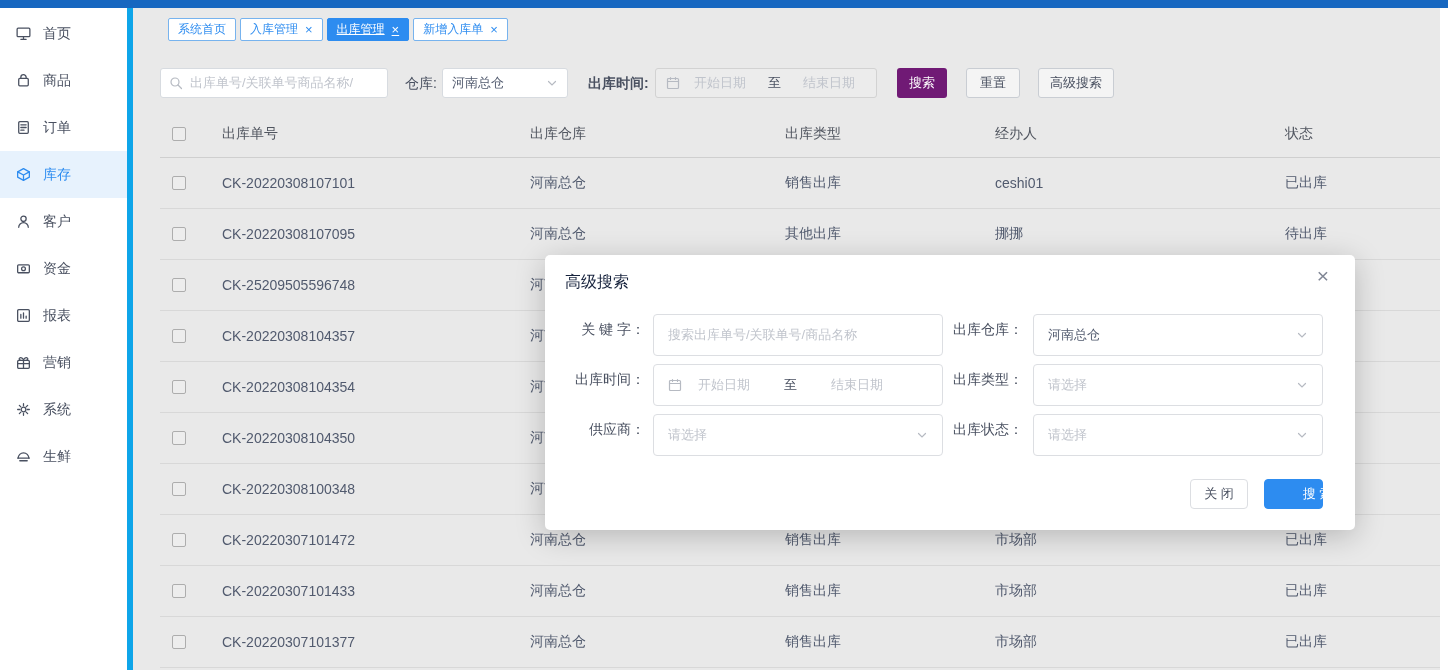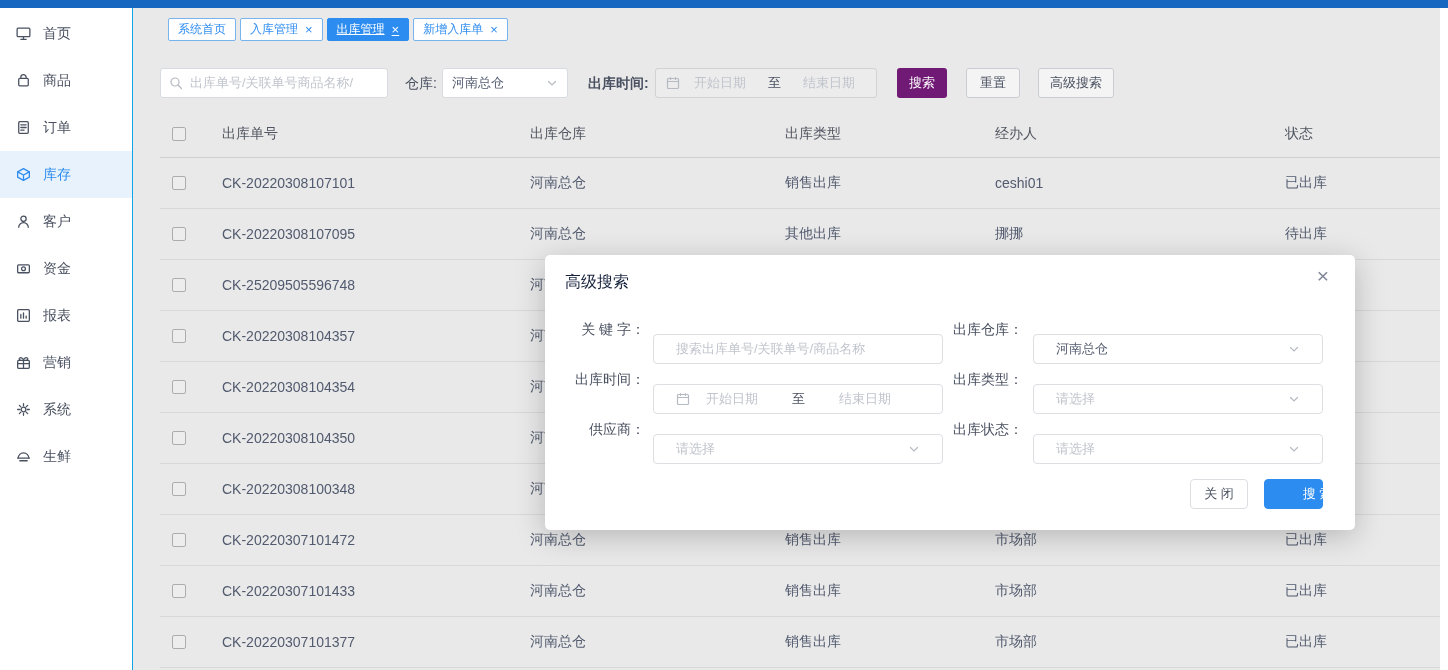--- a/index.html
+++ b/index.html
@@ -8,21 +8,21 @@
     background:#e9e9e9;
     font-family:"Liberation Sans","DejaVu Sans",sans-serif;
     -webkit-font-smoothing:antialiased;
   }
   *{box-sizing:border-box;}
 
   .topbar{position:absolute;left:0;top:0;width:100%;height:8px;background:#1767c0;z-index:30;}
 
   
   .sidebar{position:absolute;left:0;top:8px;bottom:0;width:133px;background:#fff;
-    border-right:1px solid #0ea5e9;z-index:10;padding-top:2px;}
+    border-right:6px solid #0ea5e9;z-index:10;padding-top:2px;}
   .side-item{height:47px;display:flex;align-items:center;padding-left:15px;gap:11px;
     font-size:14px;color:#495060;cursor:pointer;}
   .side-item.active{background:#e7f2fd;color:#2d8cf0;}
   .side-icon{width:17px;height:17px;stroke:currentColor;fill:none;stroke-width:1.2;
     stroke-linecap:round;stroke-linejoin:round;flex:none;}
 
   .scrollbar{position:absolute;right:0;top:8px;bottom:0;width:8px;background:#fff;z-index:25;}
 
   
   .main{position:absolute;left:133px;top:8px;right:8px;bottom:0;}
@@ -75,22 +75,22 @@
   
   .modal{position:absolute;left:545px;top:255px;width:810px;height:275px;background:#fff;
     border-radius:5px;box-shadow:0 6px 30px rgba(0,0,0,.22);z-index:40;}
   .m-title{position:absolute;left:20px;top:17px;font-size:16px;color:#17233d;}
   .m-close{position:absolute;right:26px;top:10px;font-size:21px;color:#808695;cursor:pointer;line-height:1;}
   .m-row{position:absolute;left:0;right:0;height:30px;}
   #m-row1{top:59px;}#m-row2{top:109px;}#m-row3{top:159px;}
   .m-label{position:absolute;font-size:14px;color:#495060;line-height:30px;text-align:right;white-space:nowrap;}
   .m-label.l{left:0;width:100px;}
   .m-label.r{left:330px;width:148px;}
-  .m-input{position:absolute;height:30px;background:#fff;border:1px solid #dcdee2;border-radius:4px;
-    display:flex;align-items:center;padding:0 22px;font-size:13px;cursor:pointer;margin-top:20px;}
+  .m-input{position:absolute;height:42px;background:#fff;border:1px solid #dcdee2;border-radius:4px;
+    display:flex;align-items:center;padding:0 14px;font-size:13px;cursor:pointer;}
   .m-input.l{left:108px;width:290px;}
   .m-input.r{left:488px;width:290px;}
   .m-input.select{justify-content:space-between;}
   .m-btn{position:absolute;top:224px;height:30px;border-radius:4px;font-size:13px;display:flex;
     align-items:center;justify-content:center;cursor:pointer;white-space:nowrap;}
   #m-close-btn{left:645px;width:58px;background:#fff;border:1px solid #dcdee2;color:#495060;}
   #m-search-btn{left:719px;width:59px;background:#2d8cf0;border:1px solid #2d8cf0;color:#fff;padding-left:48px;}
 </style>
 </head>
 <body>

